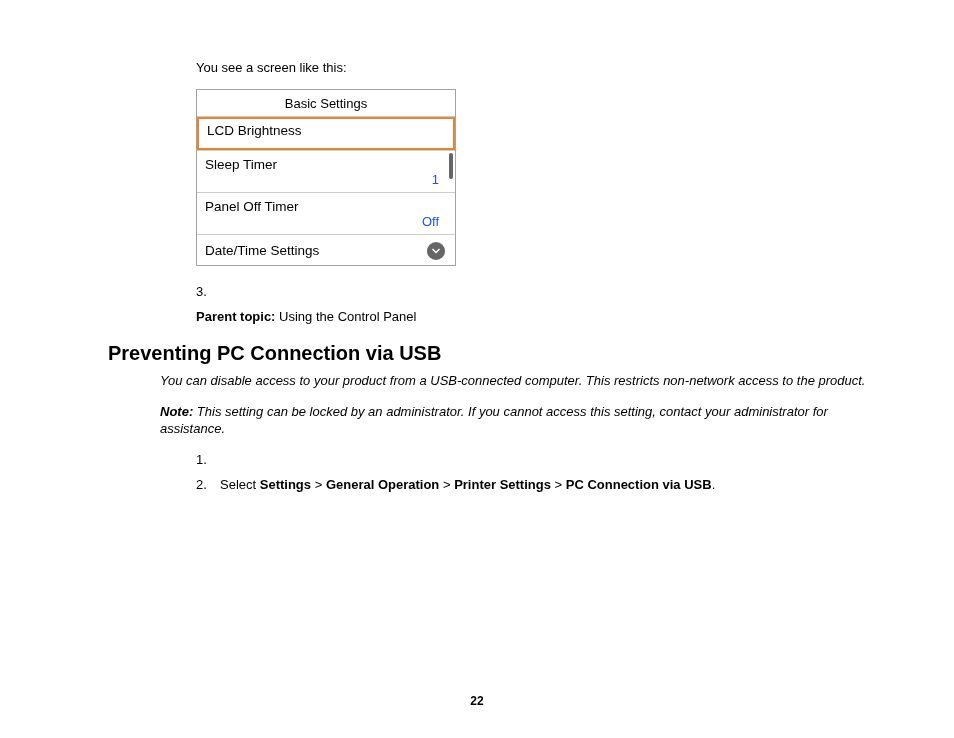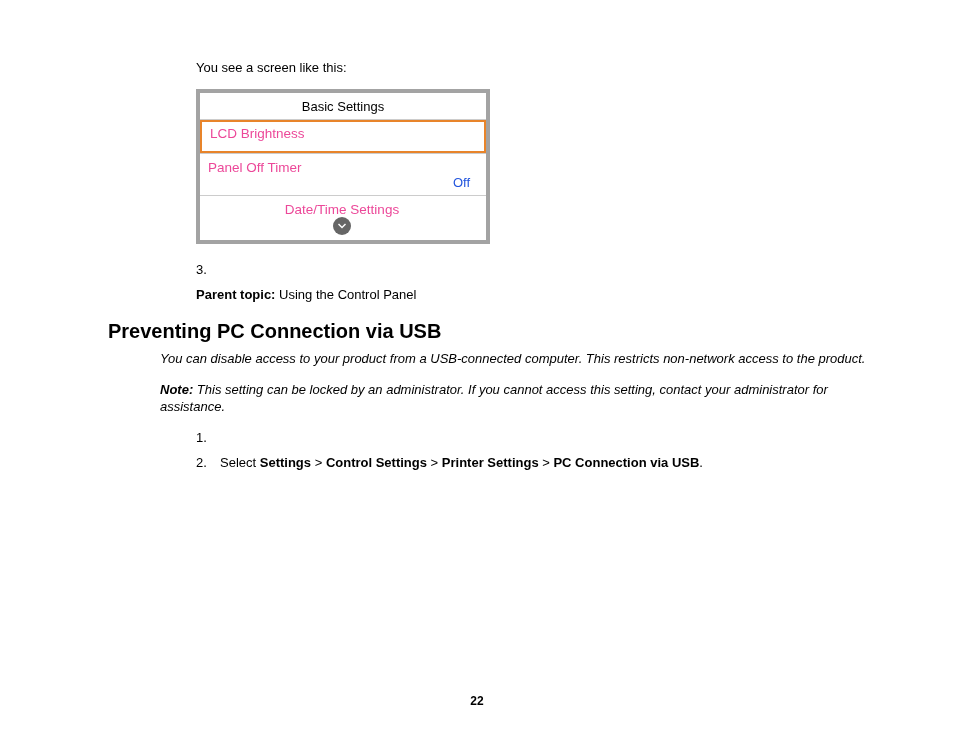--- a/index.html
+++ b/index.html
@@ -17,22 +17,22 @@
     }
     .intro-text {
       margin-left: 88px;
       margin-bottom: 14px;
     }
     .screen-container {
       margin-left: 88px;
       margin-bottom: 18px;
     }
     .screen {
-      border: 4px solid #a3a3a3;
-      width: 294px;
+      border: 1px solid #a3a3a3;
+      width: 260px;
       background: #fff;
     }
     .screen-header {
       text-align: center;
       padding: 6px 0 5px 0;
       font-size: 13px;
       border-bottom: 1px solid #ccc;
     }
     .screen-item {
       border-bottom: 1px solid #ccc;
@@ -43,27 +43,27 @@
       flex-direction: column;
       justify-content: space-between;
     }
     .screen-item.highlighted {
       box-shadow: inset 0 0 0 2px #e8842a;
       min-height: 34px;
       padding: 6px 10px;
     }
     .screen-item.last {
       border-bottom: none;
-      flex-direction: column;
+      flex-direction: row;
       align-items: center;
       justify-content: space-between;
       min-height: 30px;
     }
     .screen-item-label {
-      color: #ec4899;
+      color: #000000;
       font-size: 13.5px;
     }
     .screen-item-value {
       text-align: right;
       color: #2255dd;
       font-size: 13px;
       padding-right: 6px;
     }
     .scrollbar {
       position: absolute;
@@ -133,20 +133,25 @@
   <div class="intro-text">You see a screen like this:</div>
 
   <div class="screen-container">
     <div class="screen">
       <div class="screen-header">Basic Settings</div>
 
       <div class="screen-item highlighted">
         <span class="screen-item-label">LCD Brightness</span>
       </div>
 
+      <div class="screen-item" style="position:relative;">
+        <span class="screen-item-label">Sleep Timer</span>
+        <span class="screen-item-value">1</span>
+        <div class="scrollbar short"></div>
+      </div>
 
       <div class="screen-item">
         <span class="screen-item-label">Panel Off Timer</span>
         <span class="screen-item-value">Off</span>
       </div>
 
       <div class="screen-item last">
         <span class="screen-item-label">Date/Time Settings</span>
         <span class="down-circle">
           <svg viewBox="0 0 10 10">
@@ -174,19 +179,19 @@
     <b>Note:</b><span> This setting can be locked by an administrator. If you cannot access this setting, contact your administrator for assistance.</span>
   </div>
 
   <div class="step-line">
     <span class="step-num">1.</span>
   </div>
 
   <div class="step-line">
     <span class="step-num">2.</span>
     <span>
-      <span>Select </span><b>Settings</b><span> &gt; </span><b>Control Settings</b><span> &gt; </span><b>Printer Settings</b><span> &gt; </span><b>PC Connection via USB</b><span>.</span>
+      <span>Select </span><b>Settings</b><span> &gt; </span><b>General Operation</b><span> &gt; </span><b>Printer Settings</b><span> &gt; </span><b>PC Connection via USB</b><span>.</span>
     </span>
   </div>
 
 </div>
 
 <div class="page-number">22</div>
 
 </body></html>

